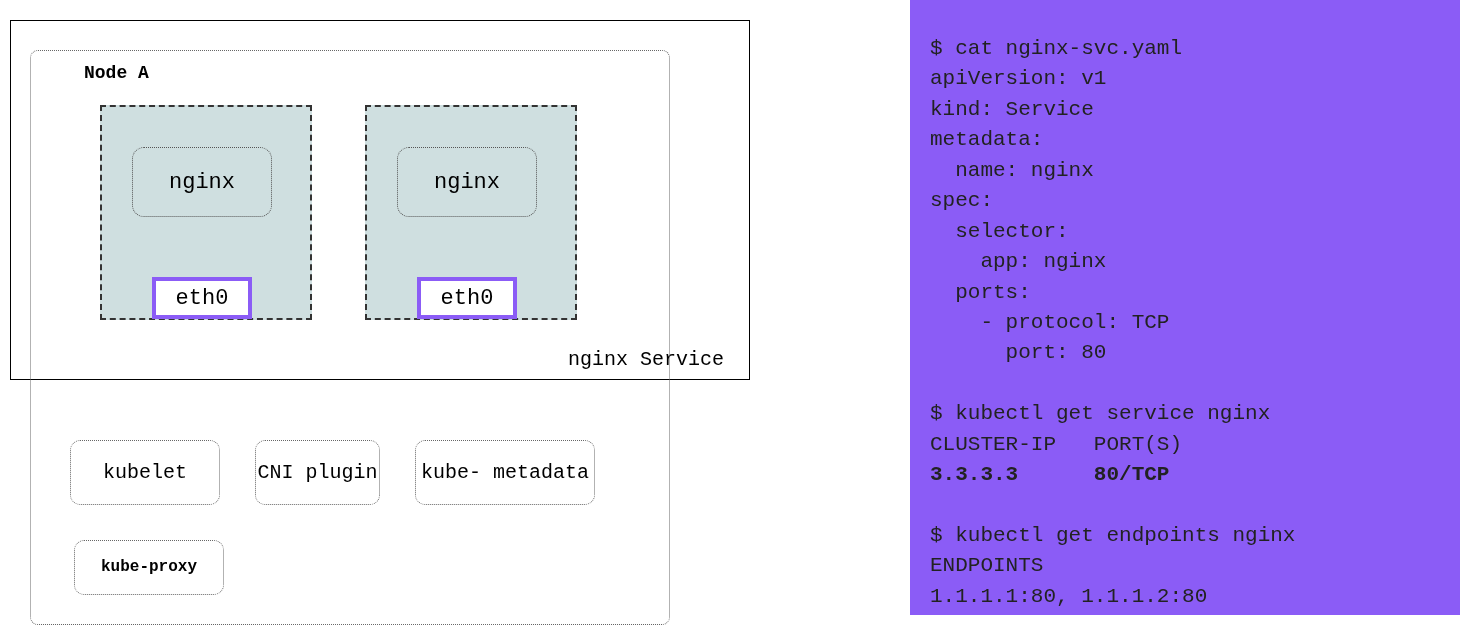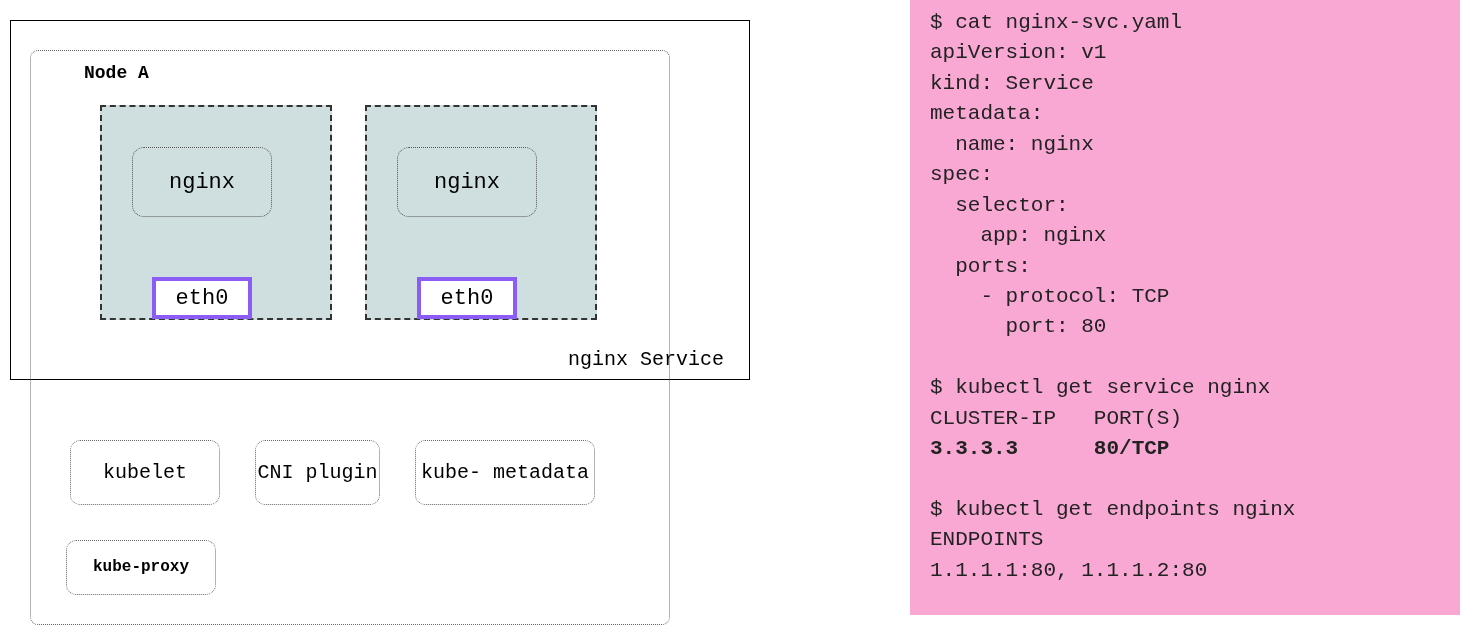--- a/index.html
+++ b/index.html
@@ -45,21 +45,21 @@
       position: absolute;
       left: 25px;
       top: 12px;
       font-size: 18px;
       font-weight: bold;
       font-family: 'Courier New', monospace;
       margin-left: 28px;
     }
     .pod-box {
       position: absolute;
-      width: 232px;
+      width: 212px;
       height: 215px;
       background: #cfdfe0;
       border: 2px dashed #333;
     }
     .pod-1 { left: 90px; top: 85px; }
     .pod-2 { left: 355px; top: 85px; }
     .container-box {
       position: absolute;
       left: 30px;
       top: 40px;
@@ -104,29 +104,29 @@
       display: flex;
       align-items: center;
       justify-content: center;
       text-align: center;
       font-family: 'Courier New', monospace;
       line-height: 1.3;
     }
     .comp-kubelet { left: 60px; top: 420px; width: 150px; height: 65px; font-size: 20px; }
     .comp-cni { left: 245px; top: 420px; width: 125px; height: 65px; font-size: 20px; }
     .comp-apiserver { left: 405px; top: 420px; width: 180px; height: 65px; font-size: 20px; }
-    .comp-kubeproxy { left: 56px; top: 520px; width: 150px; height: 55px; font-size: 16px; font-weight: bold; }
+    .comp-kubeproxy { left: 64px; top: 520px; width: 150px; height: 55px; font-size: 16px; font-weight: bold; }
     .terminal-panel {
       position: absolute;
       left: 910px;
       top: 0px;
       width: 550px;
       height: 615px;
-      background: #f9a8d4;
-      padding: 8px 20px;
+      background: #8b5cf6;
+      padding: 34px 20px;
       font-family: 'Courier New', monospace;
       font-size: 21px;
       line-height: 1.45;
       white-space: pre;
       color: #222;
     }
     .bold { font-weight: bold; }
   </style>
 </head>
 <body>

